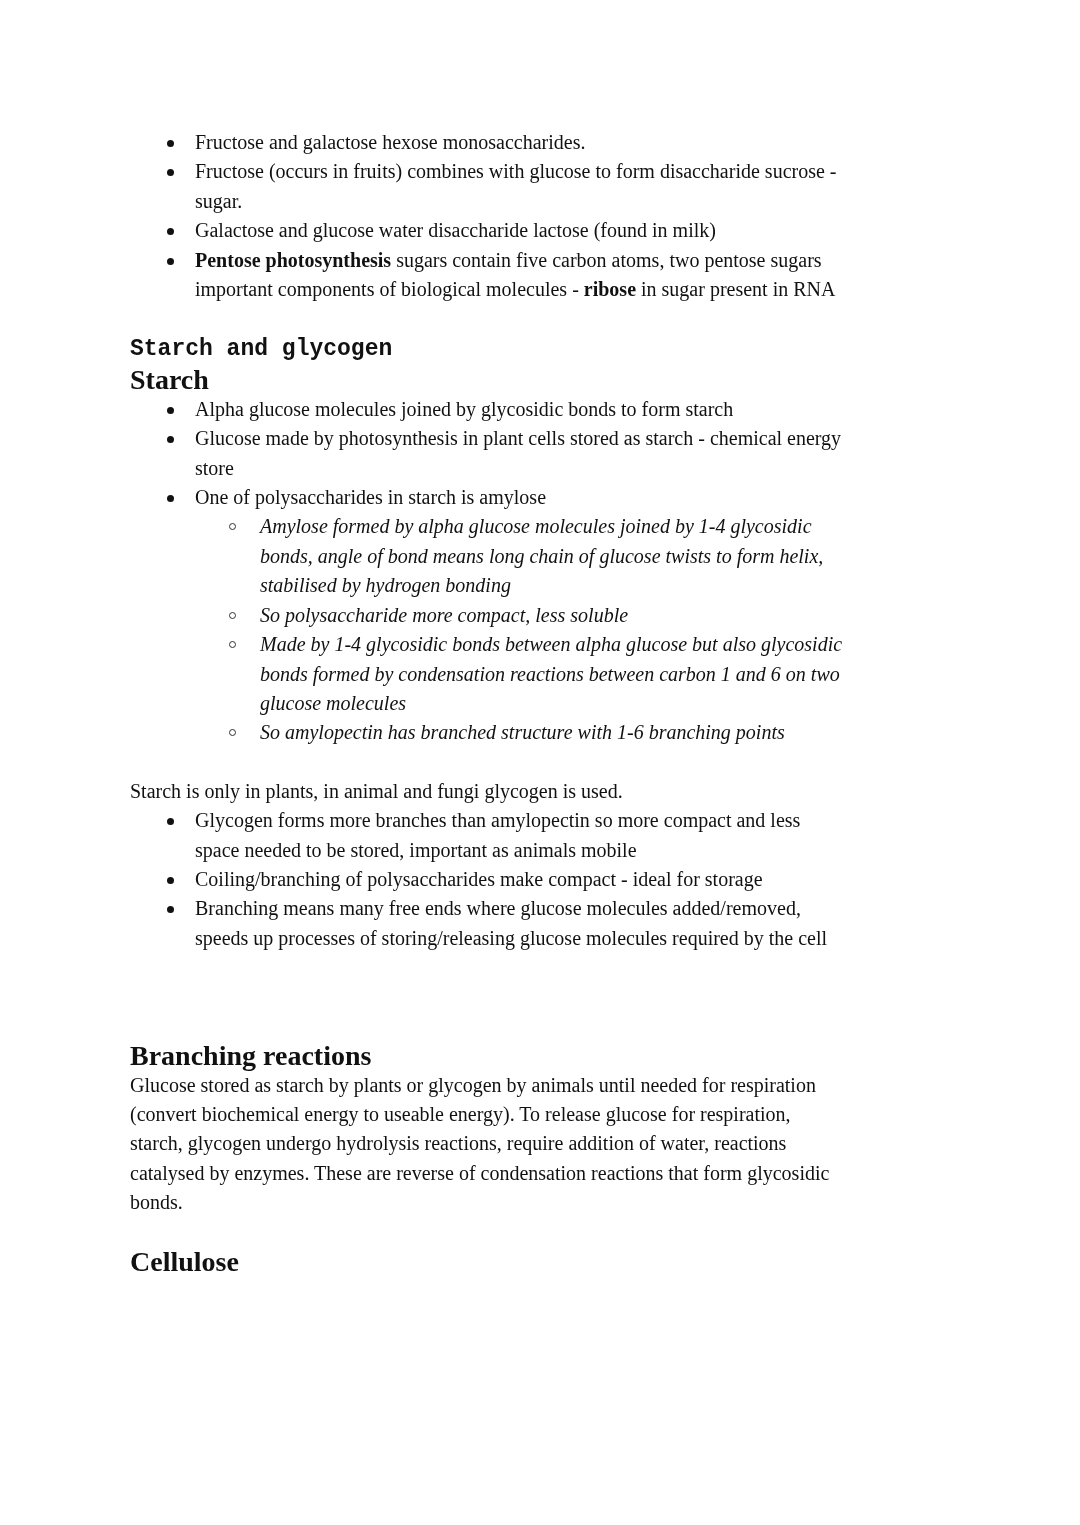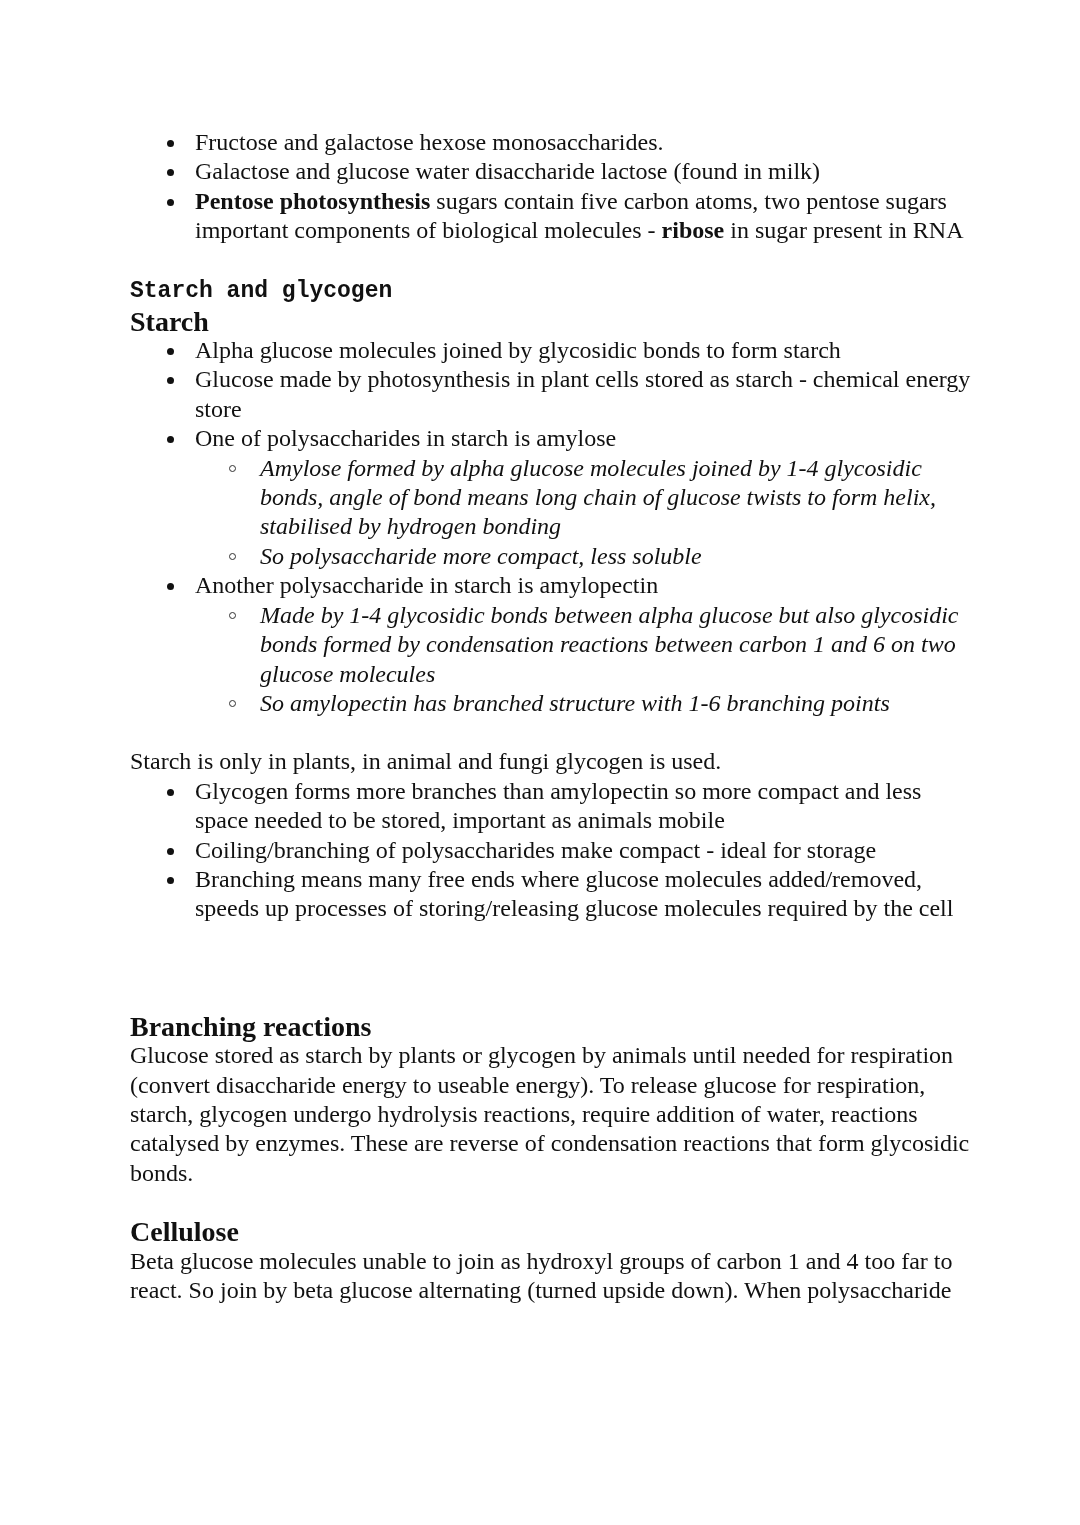--- a/index.html
+++ b/index.html
@@ -2,21 +2,21 @@
 <html><head>
 <meta charset="utf-8">
 <style>
   html, body { margin: 0; padding: 0; background: #ffffff; }
   body {
     width: 1080px; height: 1525px; position: relative; overflow: hidden;
     font-family: "Liberation Serif", "DejaVu Serif", serif;
     color: #111111;
   }
   .page { position: absolute; left: 130px; top: 128px; width: 830px; }
-  .line { font-size: 24px; line-height: 29.4px; white-space: nowrap; }
+  .line { font-size: 20px; line-height: 29.4px; white-space: nowrap; }
   .h2 { font-size: 23px; font-weight: bold; line-height: 31px; font-family: Liberation Mono, monospace; }
   .h3 { font-size: 28px; font-weight: bold; line-height: 29.4px; }
   ul { margin: 0; padding: 0; list-style: none; }
   li.l1 { position: relative; padding-left: 65px; }
   li.l2 { position: relative; padding-left: 130px; font-style: italic; }
   .bullet {
     position: absolute; top: 12px; width: 7px; height: 7px; border-radius: 50%;
     background: #111;
   }
   li.l1 .bullet { left: 37px; }
@@ -31,20 +31,25 @@
 </style>
 </head>
 <body>
 
 <div class="page">
 
   <ul>
     <li class="l1">
       <span class="bullet"></span>
       <div class="line">Fructose and galactose hexose monosaccharides.</div>
+    </li>
+    <li class="l1">
+      <span class="bullet"></span>
+      <div class="line">Fructose (occurs in fruits) combines with glucose to form disaccharide sucrose -</div>
+      <div class="line">sugar.</div>
     </li>
     <li class="l1">
       <span class="bullet"></span>
       <div class="line">Galactose and glucose water disaccharide lactose  (found in milk)</div>
     </li>
     <li class="l1">
       <span class="bullet"></span>
       <div class="line"><b>Pentose photosynthesis</b><span> sugars contain five carbon atoms, two pentose sugars</span></div>
       <div class="line"><span>important components of biological molecules - </span><b>ribose</b><span> in sugar present in RNA</span></div>
     </li>
@@ -72,24 +77,20 @@
     <li class="l2">
       <span class="circ"></span>
       <div class="line">Amylose formed by alpha glucose molecules joined by 1-4 glycosidic</div>
       <div class="line">bonds, angle of bond means long chain of glucose twists to form helix,</div>
       <div class="line">stabilised by hydrogen bonding</div>
     </li>
     <li class="l2">
       <span class="circ"></span>
       <div class="line">So polysaccharide more compact, less soluble</div>
     </li>
-    <li class="l1">
-      <span class="bullet"></span>
-      <div class="line">Another polysaccharide in starch  is amylopectin</div>
-    </li>
     <li class="l2">
       <span class="circ"></span>
       <div class="line">Made by 1-4 glycosidic bonds between alpha glucose but also glycosidic</div>
       <div class="line">bonds formed by condensation reactions between carbon 1 and 6 on two</div>
       <div class="line">glucose molecules</div>
     </li>
     <li class="l2">
       <span class="circ"></span>
       <div class="line">So amylopectin has branched structure with 1-6 branching points</div>
     </li>
@@ -113,27 +114,23 @@
       <div class="line">Branching means many free ends where glucose molecules added/removed,</div>
       <div class="line">speeds up processes of storing/releasing glucose molecules required by the cell</div>
     </li>
   </ul>
 
   <div class="gap-l"></div>
 
   <div class="h3">Branching reactions</div>
   <div>
     <div class="line">Glucose stored as starch by plants or glycogen by animals until needed for respiration</div>
-    <div class="line">(convert disaccharide energy to useable energy). To release glucose for respiration,</div>
+    <div class="line">(convert biochemical energy to useable energy). To release glucose for respiration,</div>
     <div class="line">starch, glycogen undergo hydrolysis reactions, require addition of water, reactions</div>
     <div class="line">catalysed by enzymes. These are reverse of condensation reactions that form glycosidic</div>
     <div class="line">bonds.</div>
   </div>
 
   <div class="gap-m"></div>
 
   <div class="h3">Cellulose</div>
-  <div>
-    <div class="line">Beta glucose molecules unable to join as hydroxyl groups of carbon 1 and 4 too far to</div>
-    <div class="line">react. So join by beta glucose alternating (turned upside down). When polysaccharide</div>
-  </div>
 
 </div>
 
 </body></html>

